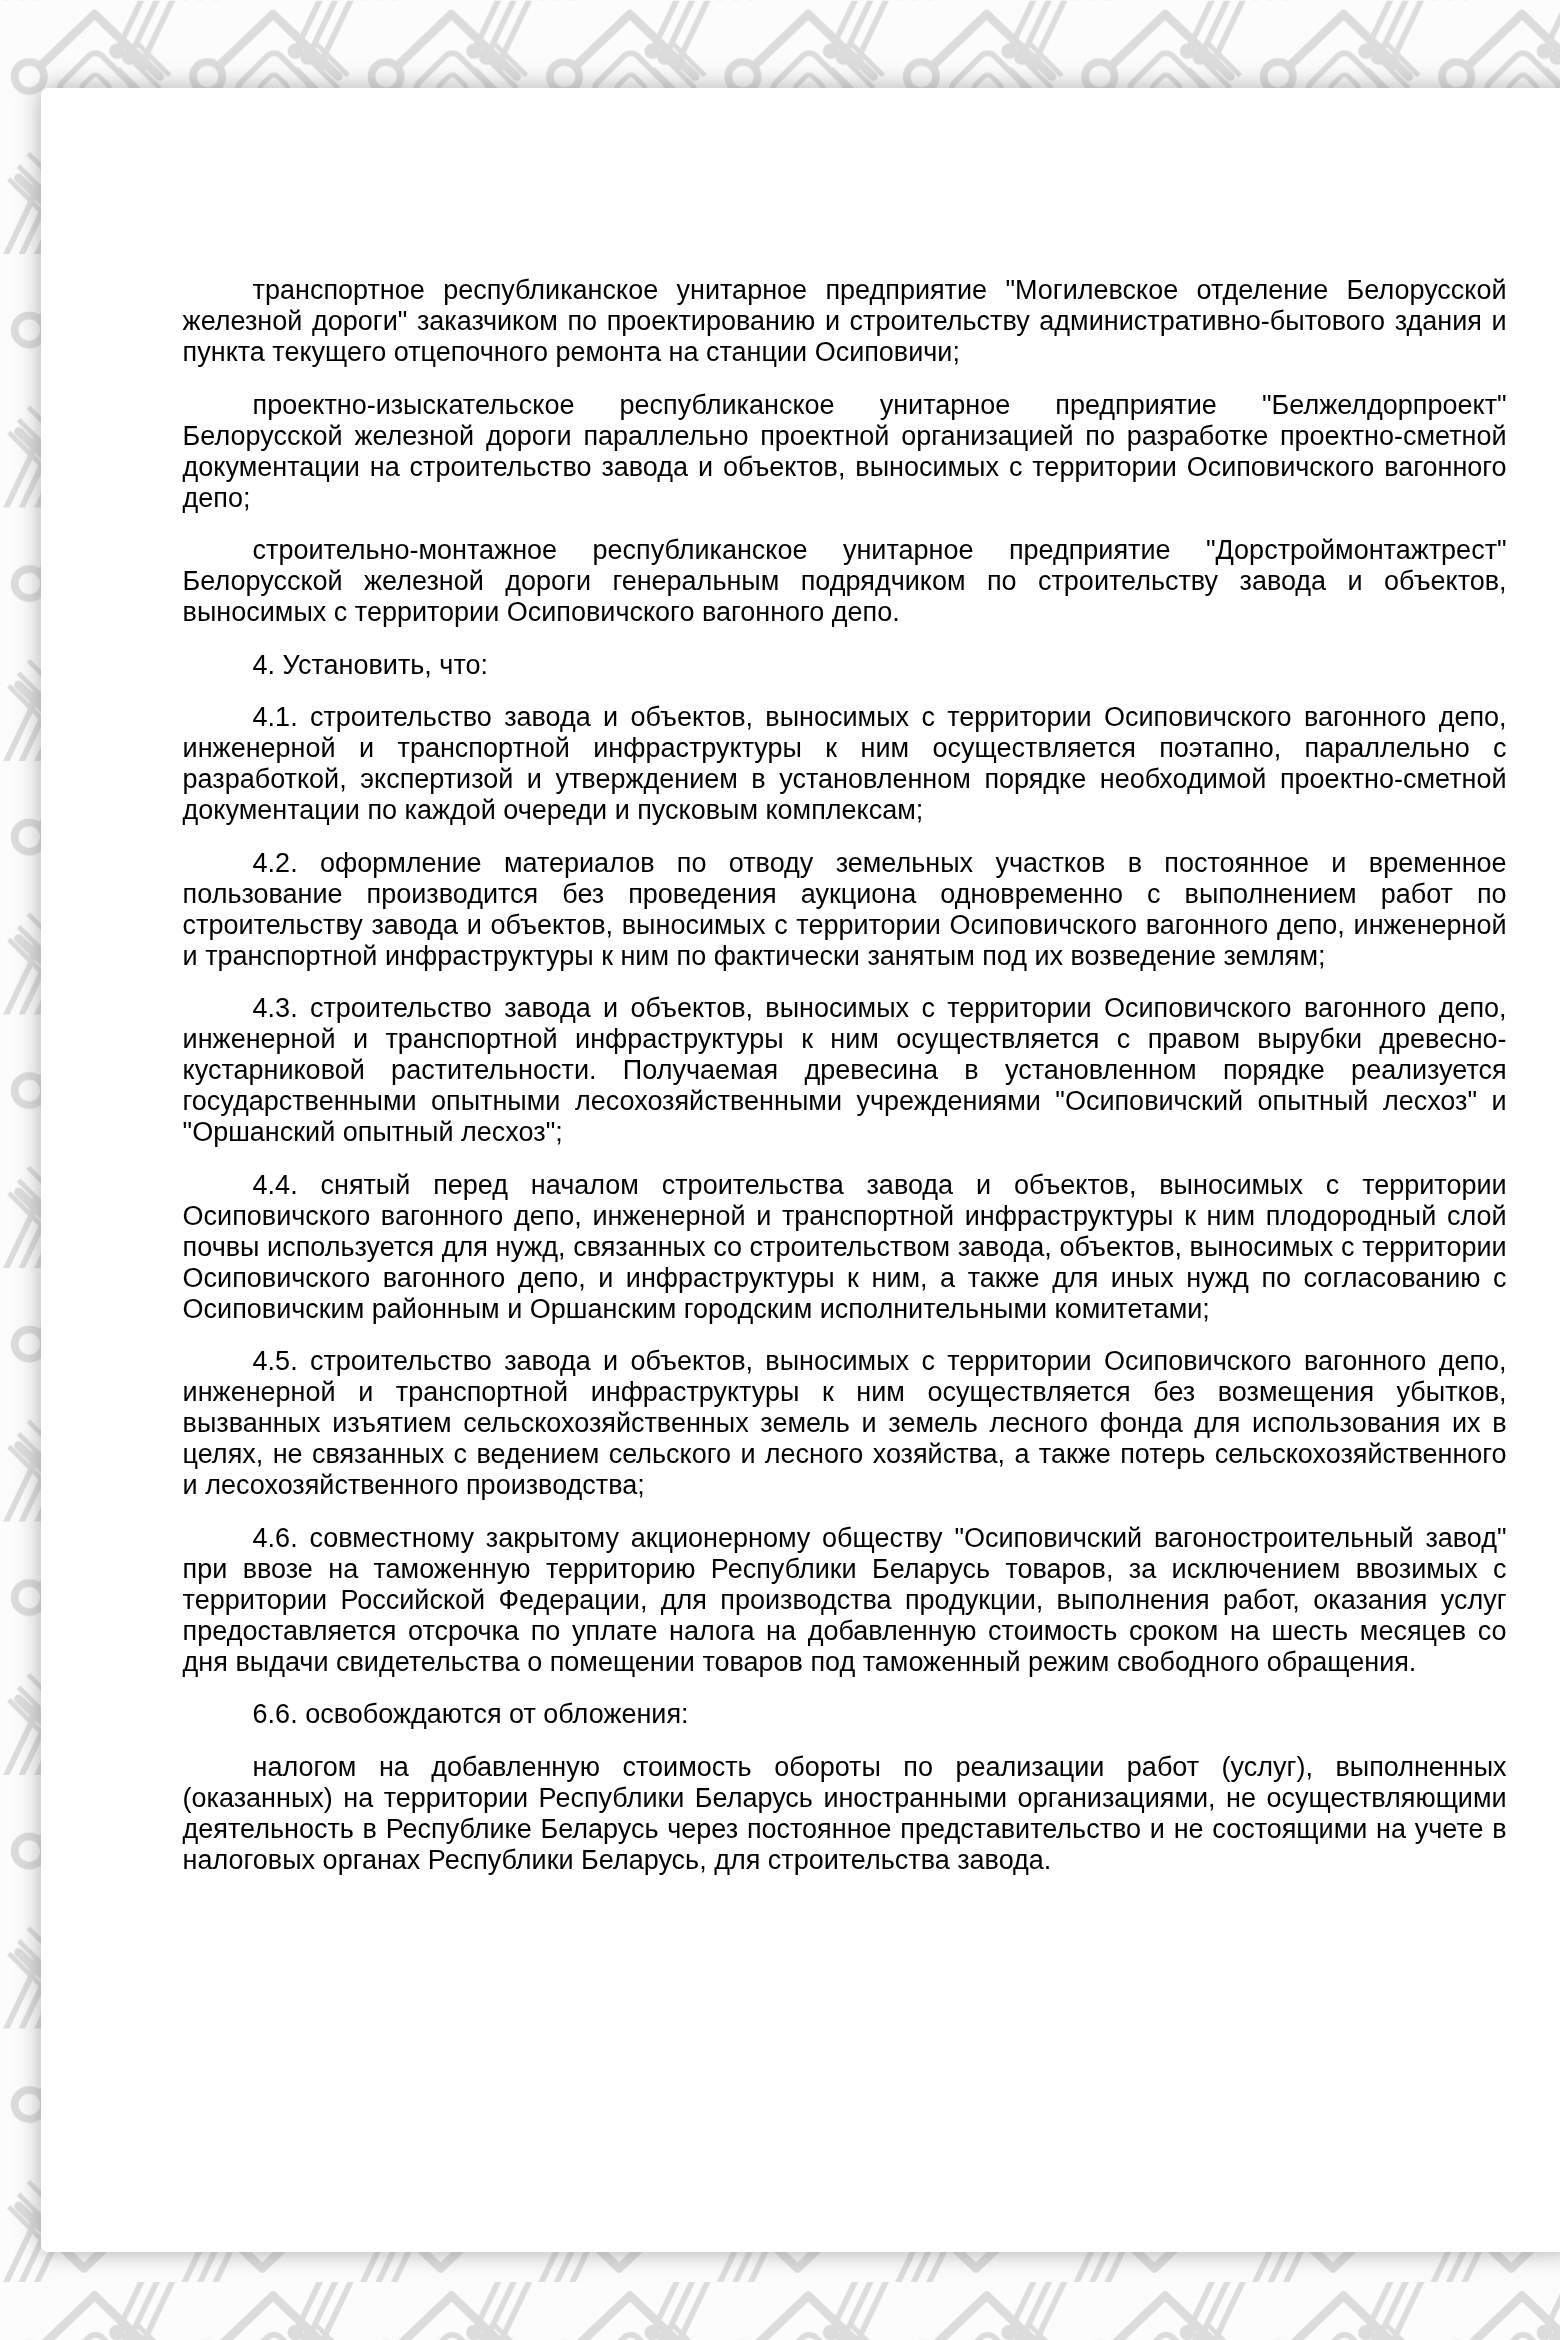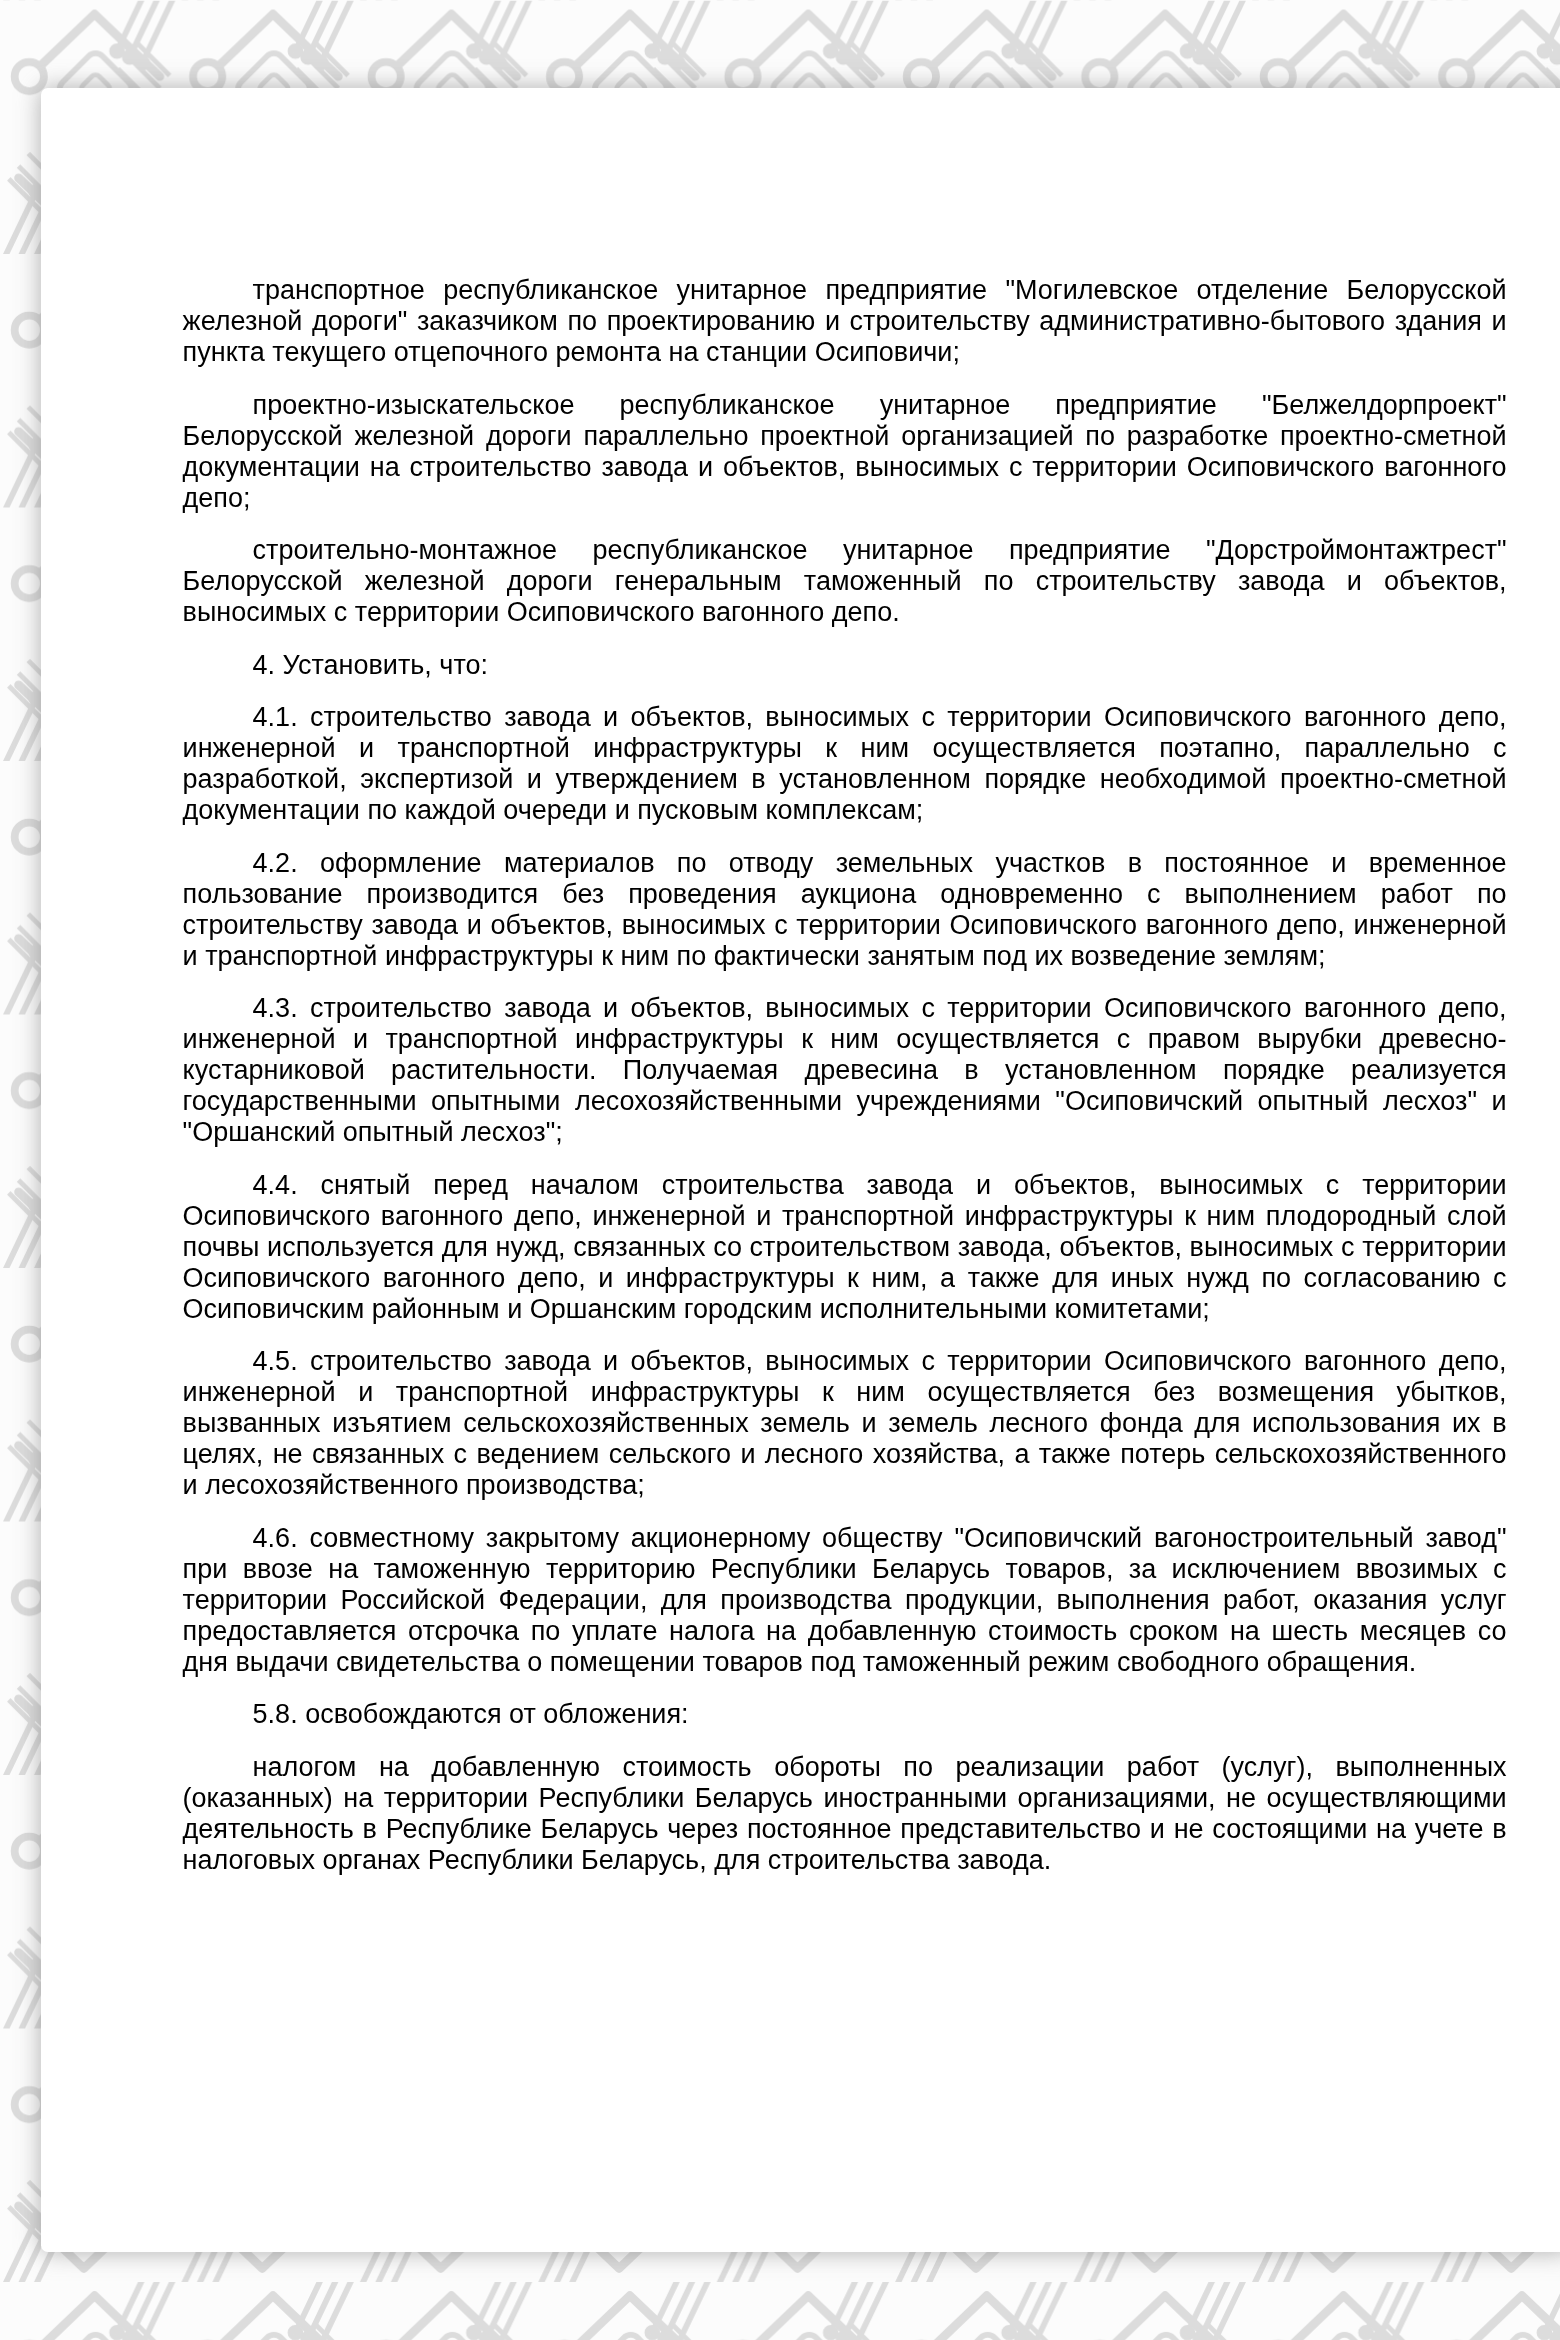--- a/index.html
+++ b/index.html
@@ -78,25 +78,25 @@
       <use href="#hatchUp" transform="rotate(180 91.5 130)"></use>
     </pattern>
   </defs>
   <rect width="1600" height="2400" fill="url(#ornpat)"></rect>
 </svg>
 
 <div class="sheet">
   <div class="doc">
       <p>транспортное республиканское унитарное предприятие "Могилевское отделение Белорусской железной дороги" заказчиком по проектированию и строительству административно-бытового здания и пункта текущего отцепочного ремонта на станции Осиповичи;</p>
       <p>проектно-изыскательское республиканское унитарное предприятие "Белжелдорпроект" Белорусской железной дороги параллельно проектной организацией по разработке проектно-сметной документации на строительство завода и объектов, выносимых с территории Осиповичского вагонного депо;</p>
-      <p>строительно-монтажное республиканское унитарное предприятие "Дорстроймонтажтрест" Белорусской железной дороги генеральным таможенный по строительству завода и объектов, выносимых с территории Осиповичского вагонного депо.</p>
+      <p>строительно-монтажное республиканское унитарное предприятие "Дорстроймонтажтрест" Белорусской железной дороги генеральным подрядчиком по строительству завода и объектов, выносимых с территории Осиповичского вагонного депо.</p>
       <p>4. Установить, что:</p>
       <p>4.1. строительство завода и объектов, выносимых с территории Осиповичского вагонного депо, инженерной и транспортной инфраструктуры к ним осуществляется поэтапно, параллельно с разработкой, экспертизой и утверждением в установленном порядке необходимой проектно-сметной документации по каждой очереди и пусковым комплексам;</p>
       <p>4.2. оформление материалов по отводу земельных участков в постоянное и временное пользование производится без проведения аукциона одновременно с выполнением работ по строительству завода и объектов, выносимых с территории Осиповичского вагонного депо, инженерной и транспортной инфраструктуры к ним по фактически занятым под их возведение землям;</p>
       <p>4.3. строительство завода и объектов, выносимых с территории Осиповичского вагонного депо, инженерной и транспортной инфраструктуры к ним осуществляется с правом вырубки древесно-кустарниковой растительности. Получаемая древесина в установленном порядке реализуется государственными опытными лесохозяйственными учреждениями "Осиповичский опытный лесхоз" и "Оршанский опытный лесхоз";</p>
       <p>4.4. снятый перед началом строительства завода и объектов, выносимых с территории Осиповичского вагонного депо, инженерной и транспортной инфраструктуры к ним плодородный слой почвы используется для нужд, связанных со строительством завода, объектов, выносимых с территории Осиповичского вагонного депо, и инфраструктуры к ним, а также для иных нужд по согласованию с Осиповичским районным и Оршанским городским исполнительными комитетами;</p>
       <p>4.5. строительство завода и объектов, выносимых с территории Осиповичского вагонного депо, инженерной и транспортной инфраструктуры к ним осуществляется без возмещения убытков, вызванных изъятием сельскохозяйственных земель и земель лесного фонда для использования их в целях, не связанных с ведением сельского и лесного хозяйства, а также потерь сельскохозяйственного и лесохозяйственного производства;</p>
       <p>4.6. совместному закрытому акционерному обществу "Осиповичский вагоностроительный завод" при ввозе на таможенную территорию Республики Беларусь товаров, за исключением ввозимых с территории Российской Федерации, для производства продукции, выполнения работ, оказания услуг предоставляется отсрочка по уплате налога на добавленную стоимость сроком на шесть месяцев со дня выдачи свидетельства о помещении товаров под таможенный режим свободного обращения.</p>
-      <p>5.8. освобождаются от обложения:</p>
+      <p>6.6. освобождаются от обложения:</p>
       <p>налогом на добавленную стоимость обороты по реализации работ (услуг), выполненных (оказанных) на территории Республики Беларусь иностранными организациями, не осуществляющими деятельность в Республике Беларусь через постоянное представительство и не состоящими на учете в налоговых органах Республики Беларусь, для строительства завода.</p>
     </div>
 </div>
 
 
 </body></html>

